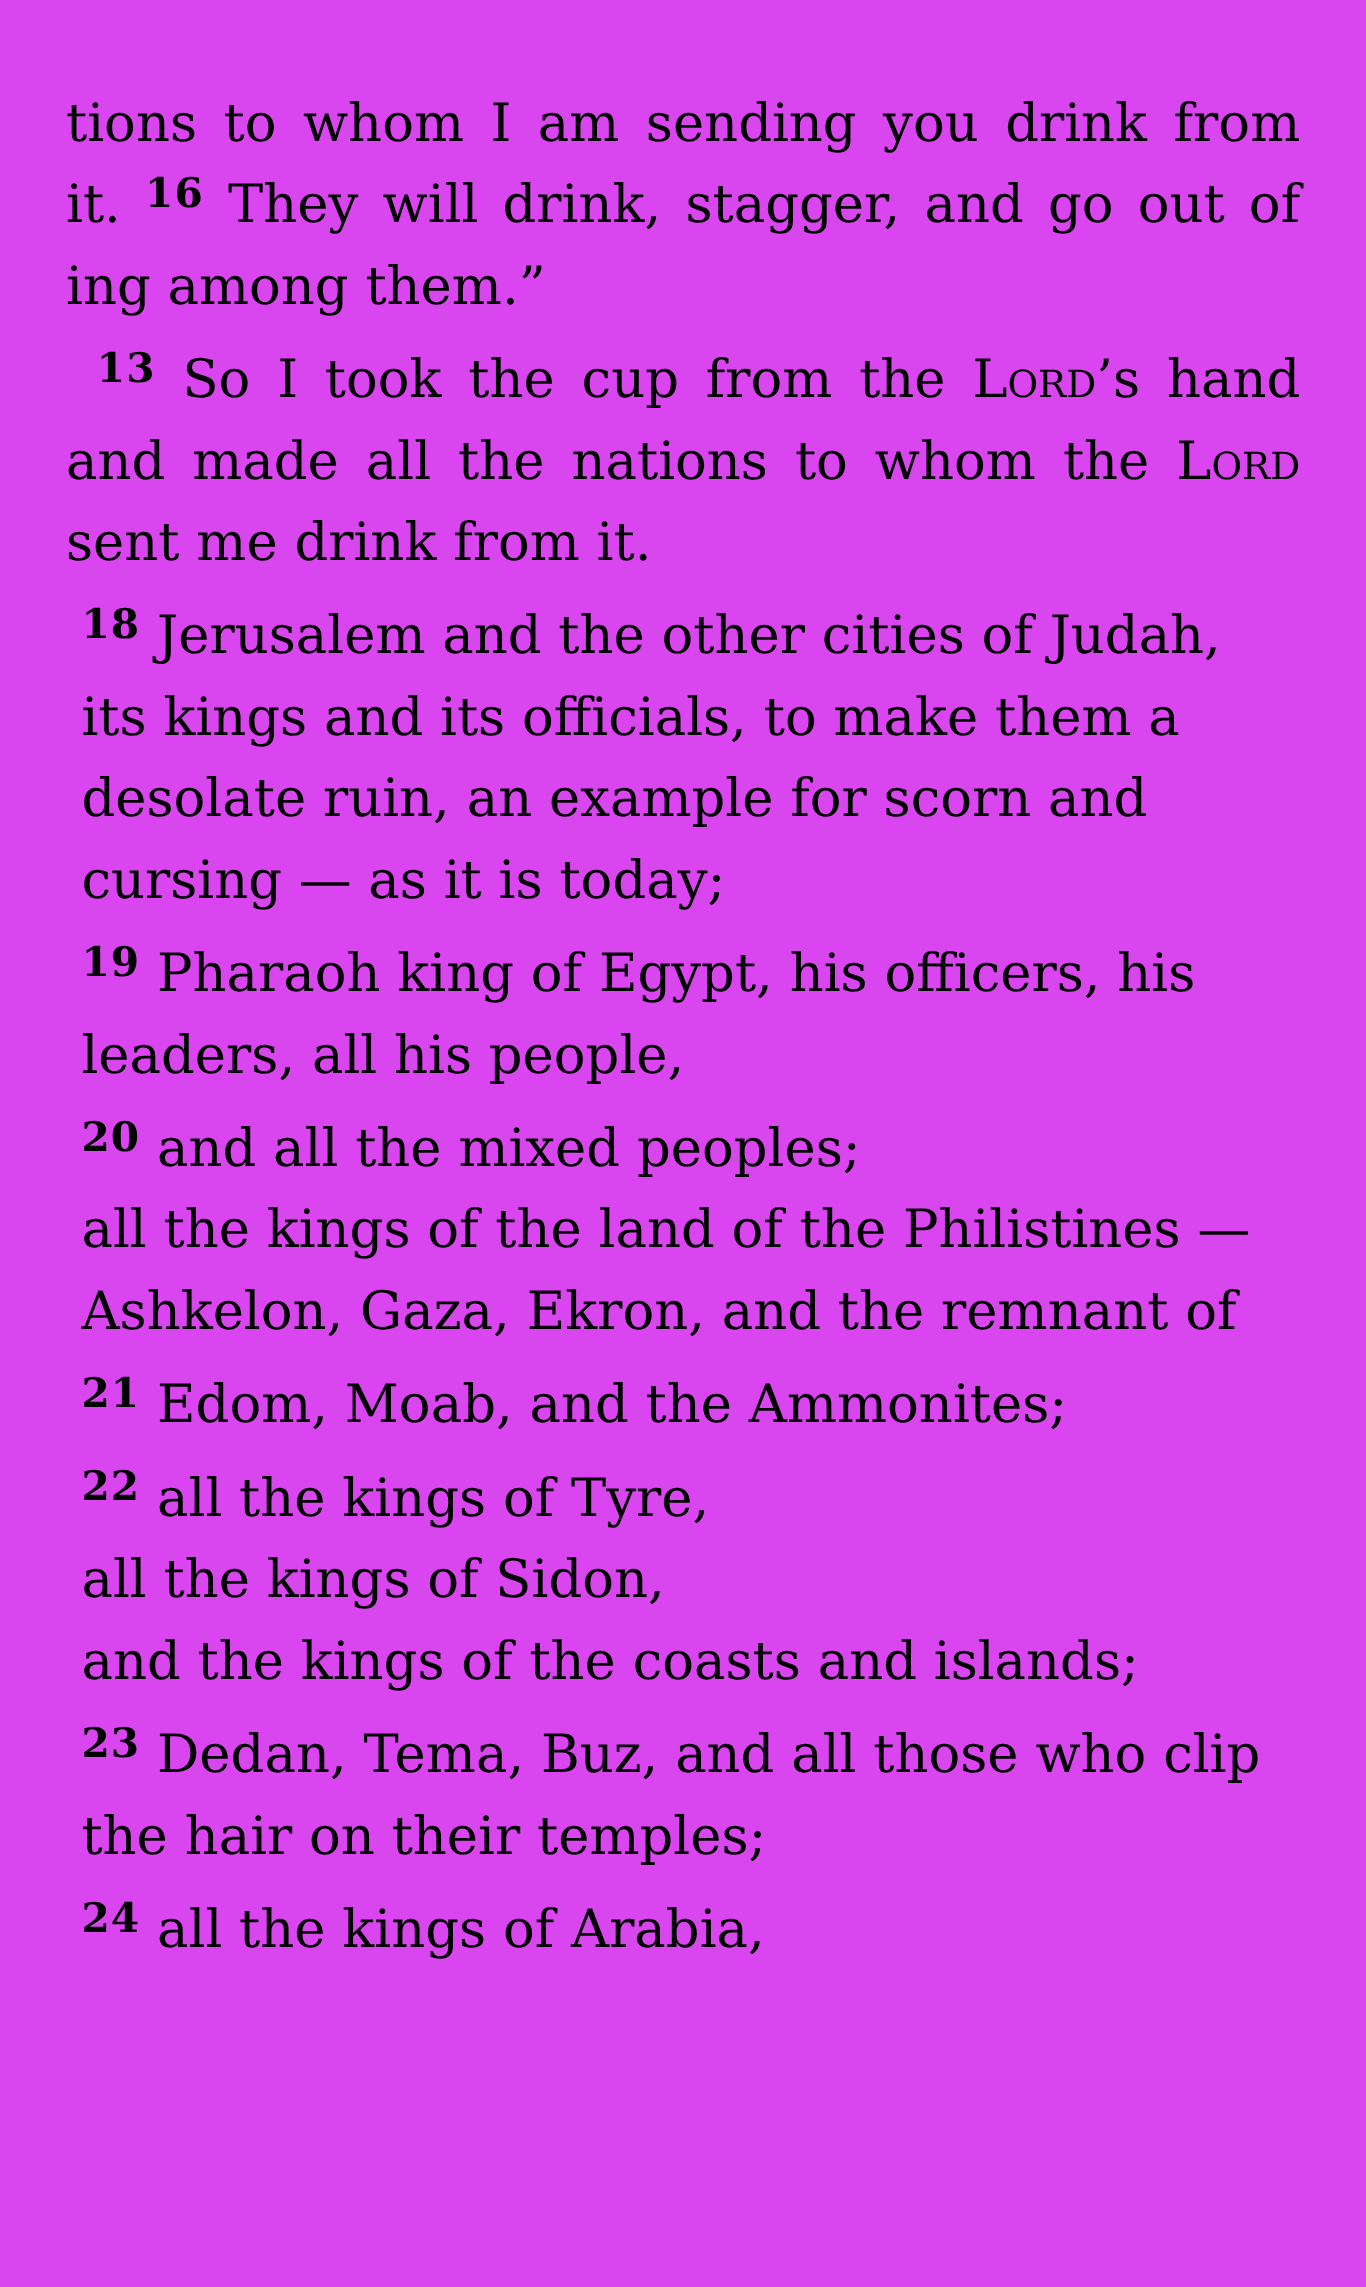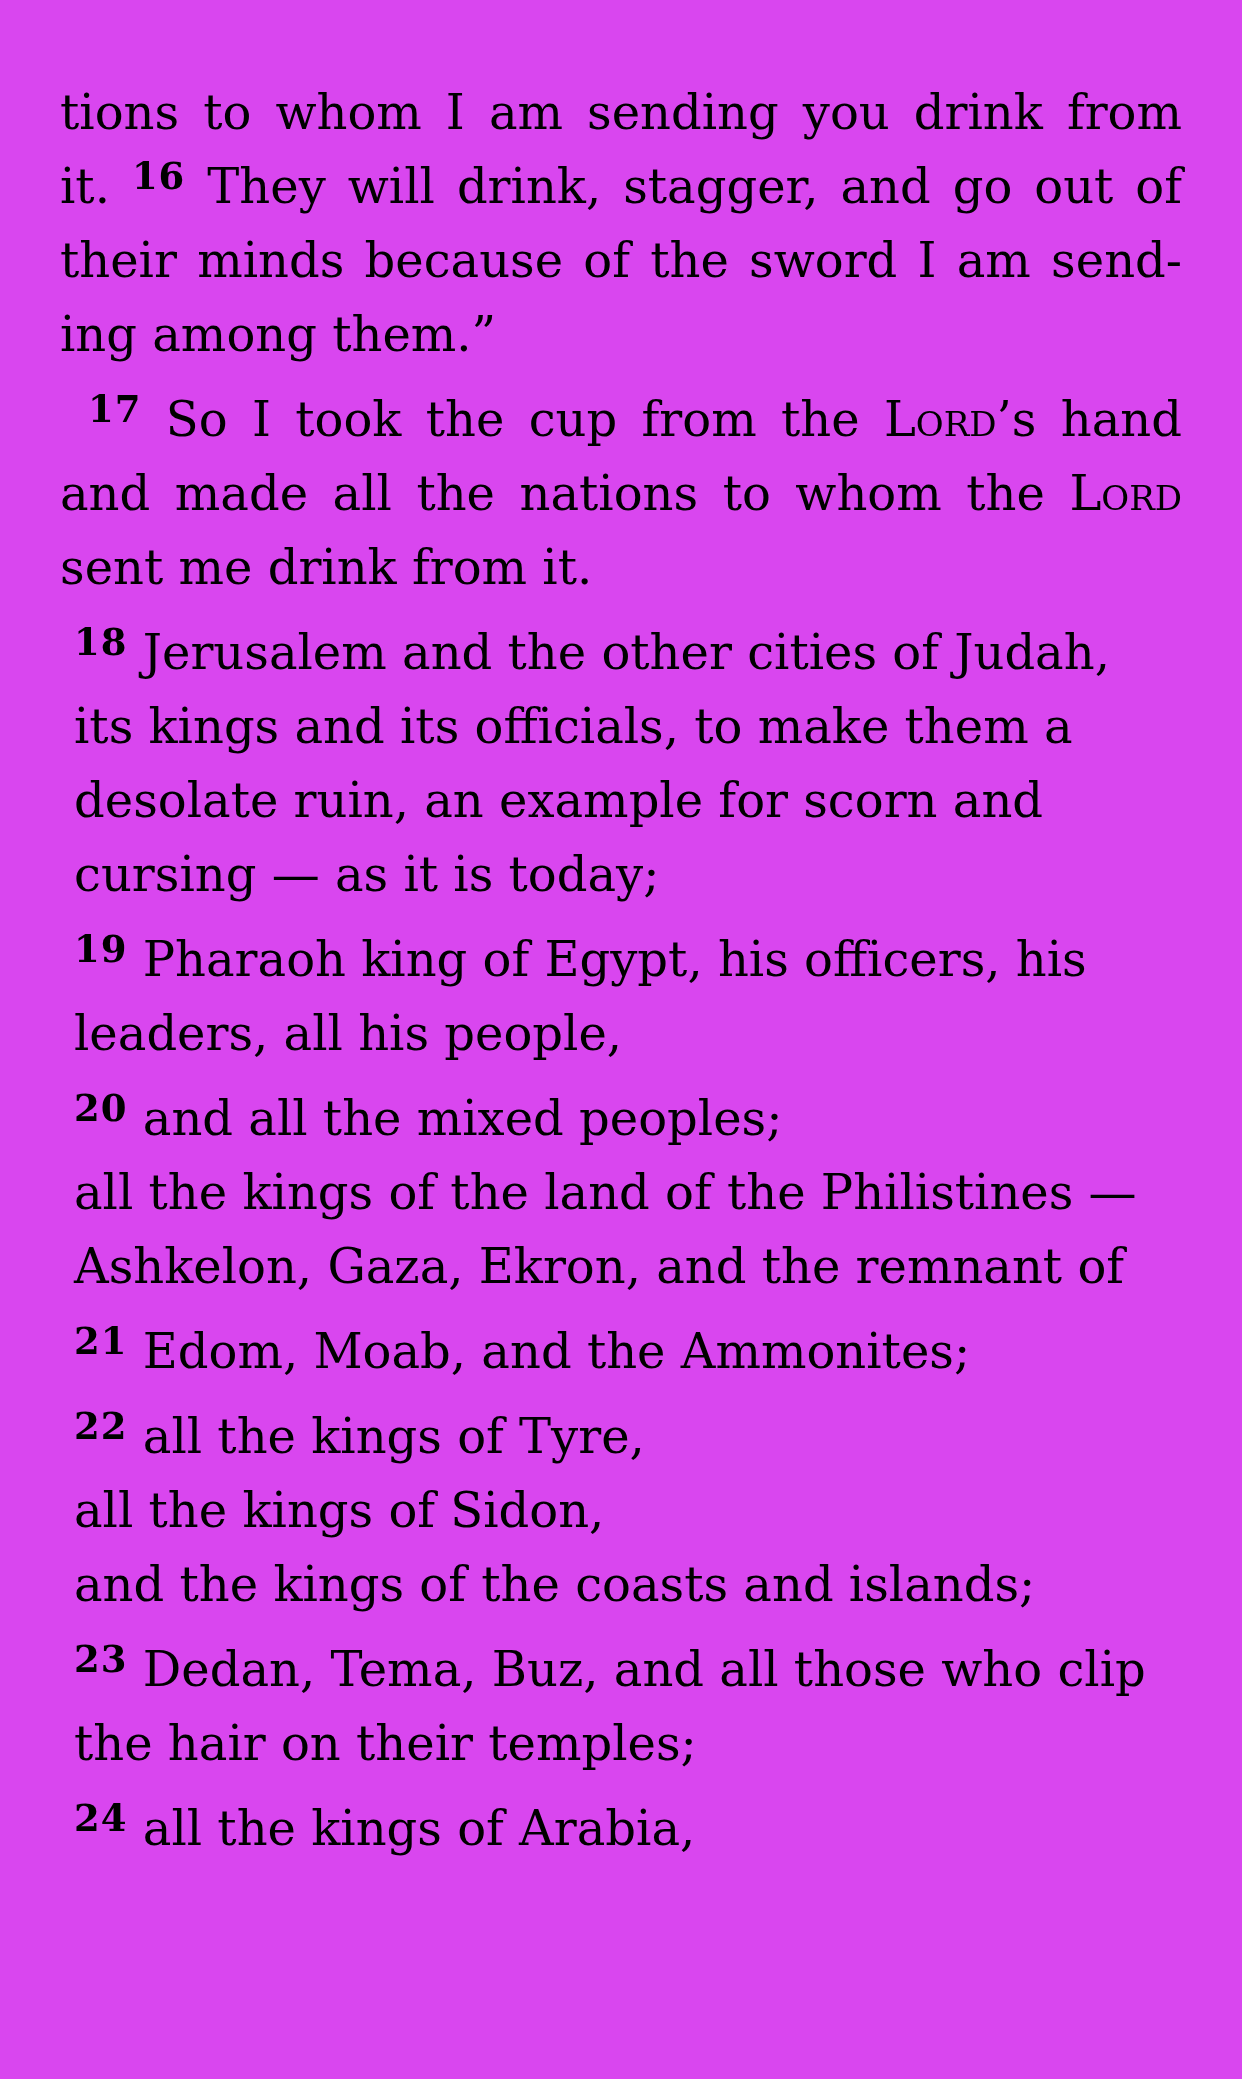--- a/index.html
+++ b/index.html
@@ -50,25 +50,24 @@
   }
 </style>
 </head>
 <body>
 
 <div class="page">
   <div class="content">
       <div class="para prose">
         <div class="line justify"><span class="t">tions to whom I am sending you drink from</span></div>
         <div class="line justify"><span class="t">it. </span><span class="vnum">16</span><span class="t"> They will drink, stagger, and go out of</span></div>
-        <div class="line justify"><span class="t">their minds because of the sword I am send-</span></div>
         <div class="line"><span class="t">ing among them.”</span></div>
       </div>
       <div class="para prose indent">
-        <div class="line justify"><span class="vnum">17</span><span class="t"> So I took the cup from the </span><span class="sc">Lord</span><span class="t">’s hand</span></div>
+        <div class="line justify"><span class="vnum">13</span><span class="t"> So I took the cup from the </span><span class="sc">Lord</span><span class="t">’s hand</span></div>
         <div class="line justify"><span class="t">and made all the nations to whom the </span><span class="sc">Lord</span></div>
         <div class="line"><span class="t">sent me drink from it.</span></div>
       </div>
       <div class="para poetry">
         <div class="line"><span class="vnum">18</span><span class="t"> Jerusalem and the other cities of Judah,</span></div>
         <div class="line"><span class="t">its kings and its officials, to make them a</span></div>
         <div class="line"><span class="t">desolate ruin, an example for scorn and</span></div>
         <div class="line"><span class="t">cursing — as it is today;</span></div>
       </div>
       <div class="para poetry">

